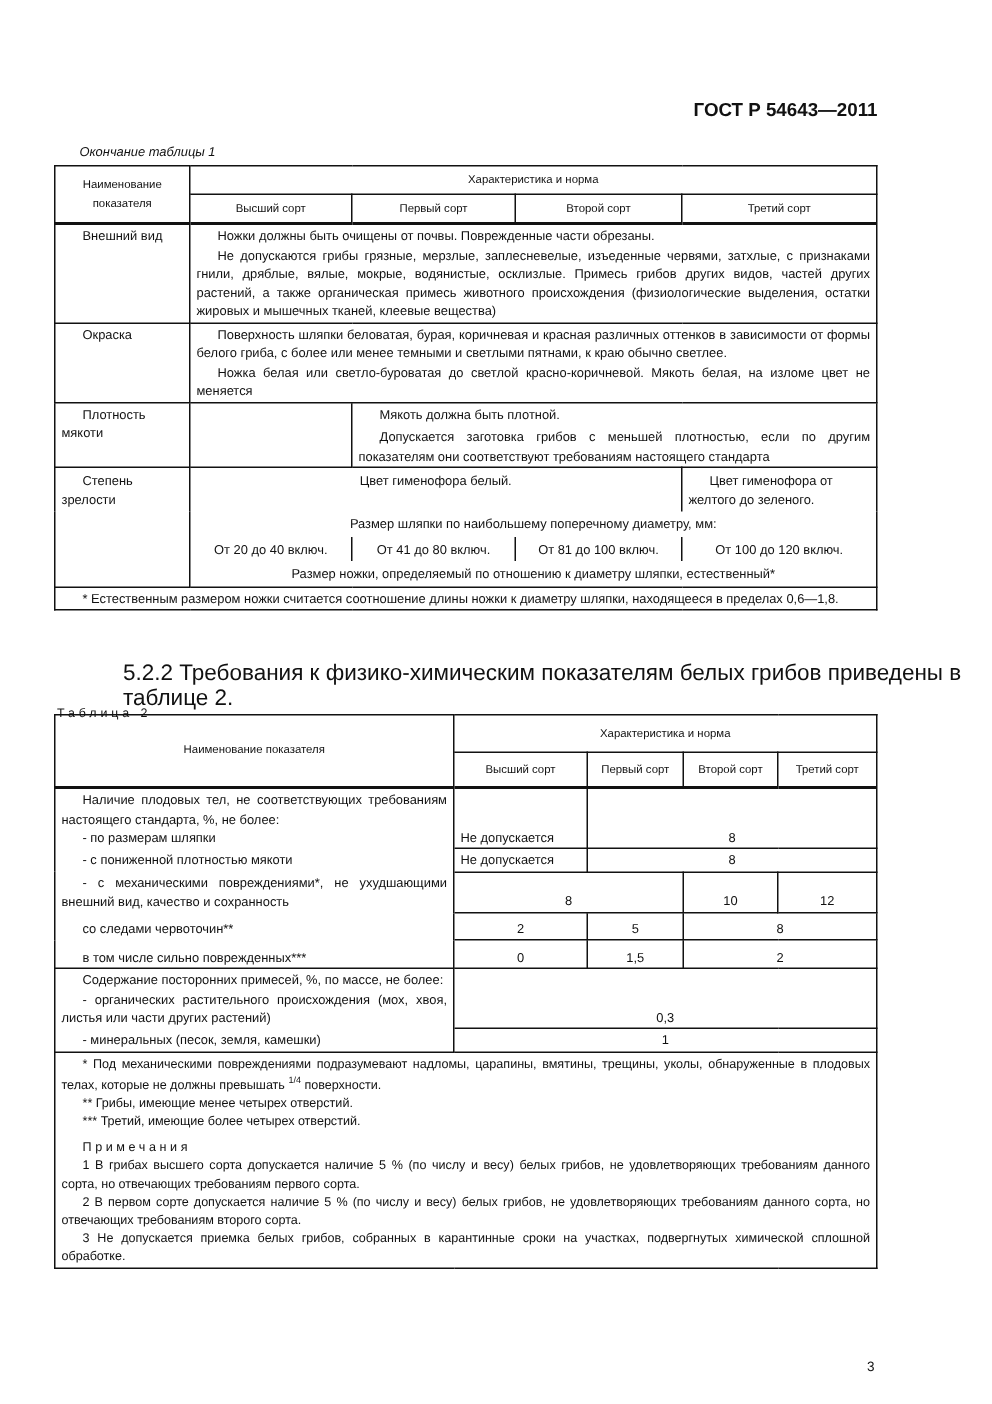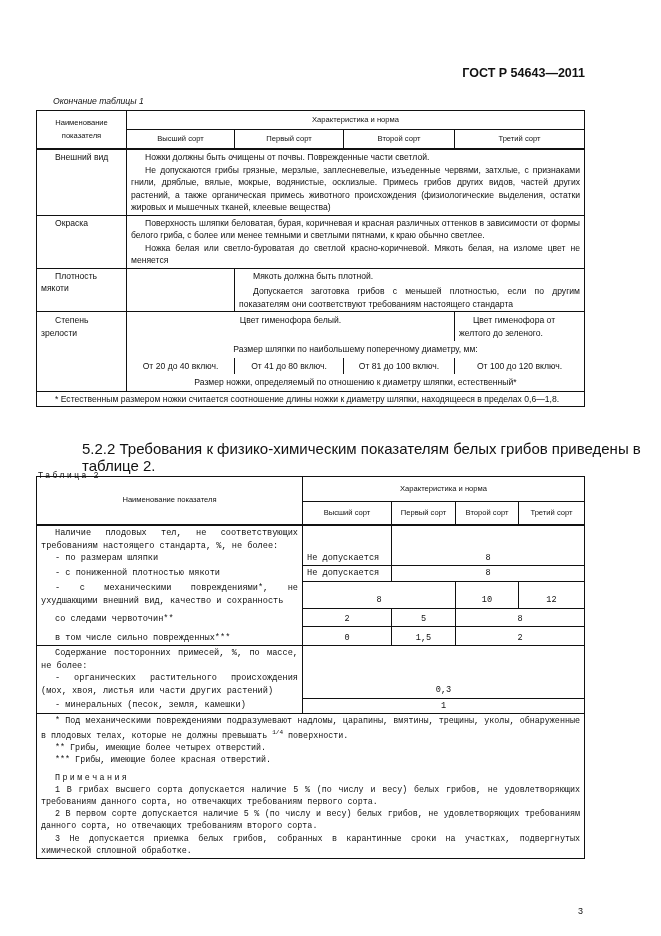--- a/index.html
+++ b/index.html
@@ -14,21 +14,21 @@
   .thick-b { border-bottom: 2px solid #111; }
   .ind { text-indent: 14px; }
   .just { text-align: justify; }
   .c { text-align: center; }
   .nob { border-top: none; border-bottom: none; }
   .sub td { padding: 2px 4px; margin-left: 12px; }
   .para2 { margin-top: 3px; }
   .section { position: absolute; left: 82px; top: 440px; font-size: 15px; }
   .tlabel { position: absolute; left: 38px; top: 470px; font-size: 8.3px; letter-spacing: 2.6px; }
   .t2 { top: 476px; }
-  .t2 td { padding: 1px 4px; font-family: Liberation Mono, monospace; }
+  .t2 td { padding: 1px 4px; }
   .notes { font-size: 8.4px; line-height: 12.2px; padding: 3px 5px; }
   .notes p { margin: 0; }
   .spaced { letter-spacing: 2.4px; }
   .pgnum { position: absolute; left: 578px; top: 906px; font-size: 9px; }
   .gap { height: 5px; }
   sup { font-size: 6px; }
 </style>
 </head>
 <body>
 
@@ -50,21 +50,21 @@
   </tr>
   <tr class="thick-b">
     <th class="thick-b" style="height:16px">Высший сорт</th>
     <th class="thick-b">Первый сорт</th>
     <th class="thick-b">Второй сорт</th>
     <th class="thick-b">Третий сорт</th>
   </tr>
   <tr>
     <td class="ind">Внешний вид</td>
     <td colspan="4" class="just">
-      <div class="ind">Ножки должны быть очищены от почвы. Поврежденные части светлой.</div>
+      <div class="ind">Ножки должны быть очищены от почвы. Поврежденные части обрезаны.</div>
       <div class="ind">Не допускаются грибы грязные, мерзлые, заплесневелые, изъеденные червями, затхлые, с признаками гнили, дряблые, вялые, мокрые, водянистые, осклизлые. Примесь грибов других видов, частей других растений, а также органическая примесь животного происхождения (физиологические выделения, остатки жировых и мышечных тканей, клеевые вещества)</div>
     </td>
   </tr>
   <tr>
     <td class="ind">Окраска</td>
     <td colspan="4" class="just">
       <div class="ind">Поверхность шляпки беловатая, бурая, коричневая и красная различных оттенков в зависимости от формы белого гриба, с более или менее темными и светлыми пятнами, к краю обычно светлее.</div>
       <div class="ind">Ножка белая или светло-буроватая до светлой красно-коричневой. Мякоть белая, на изломе цвет не меняется</div>
     </td>
   </tr>
@@ -159,22 +159,22 @@
     </td>
     <td colspan="4" class="c" style="vertical-align:bottom">0,3</td>
   </tr>
   <tr>
     <td class="ind" style="border-top:none">- минеральных (песок, земля, камешки)</td>
     <td colspan="4" class="c">1</td>
   </tr>
   <tr>
     <td colspan="5" class="notes just">
       <p class="ind"><span>* Под механическими повреждениями подразумевают надломы, царапины, вмятины, трещины, уколы, обнаруженные в плодовых телах, которые не должны превышать </span><sup>1/4</sup><span> поверхности.</span></p>
-      <p class="ind">** Грибы, имеющие более четырех отверстий.</p>
-      <p class="ind">*** Грибы, имеющие более красная отверстий.</p>
+      <p class="ind">** Грибы, имеющие менее четырех отверстий.</p>
+      <p class="ind">*** Третий, имеющие более четырех отверстий.</p>
       <div class="gap"></div>
       <p class="ind spaced">Примечания</p>
       <p class="ind">1  В грибах высшего сорта допускается наличие 5 % (по числу и весу) белых грибов, не удовлетворяющих требованиям данного сорта, но отвечающих требованиям первого сорта.</p>
       <p class="ind">2  В первом сорте допускается наличие 5 % (по числу и весу) белых грибов, не удовлетворяющих требованиям данного сорта, но отвечающих требованиям второго сорта.</p>
       <p class="ind">3  Не допускается приемка белых грибов, собранных в карантинные сроки на участках, подвергнутых химической сплошной обработке.</p>
     </td>
   </tr>
 </tbody>
   </table>
 

